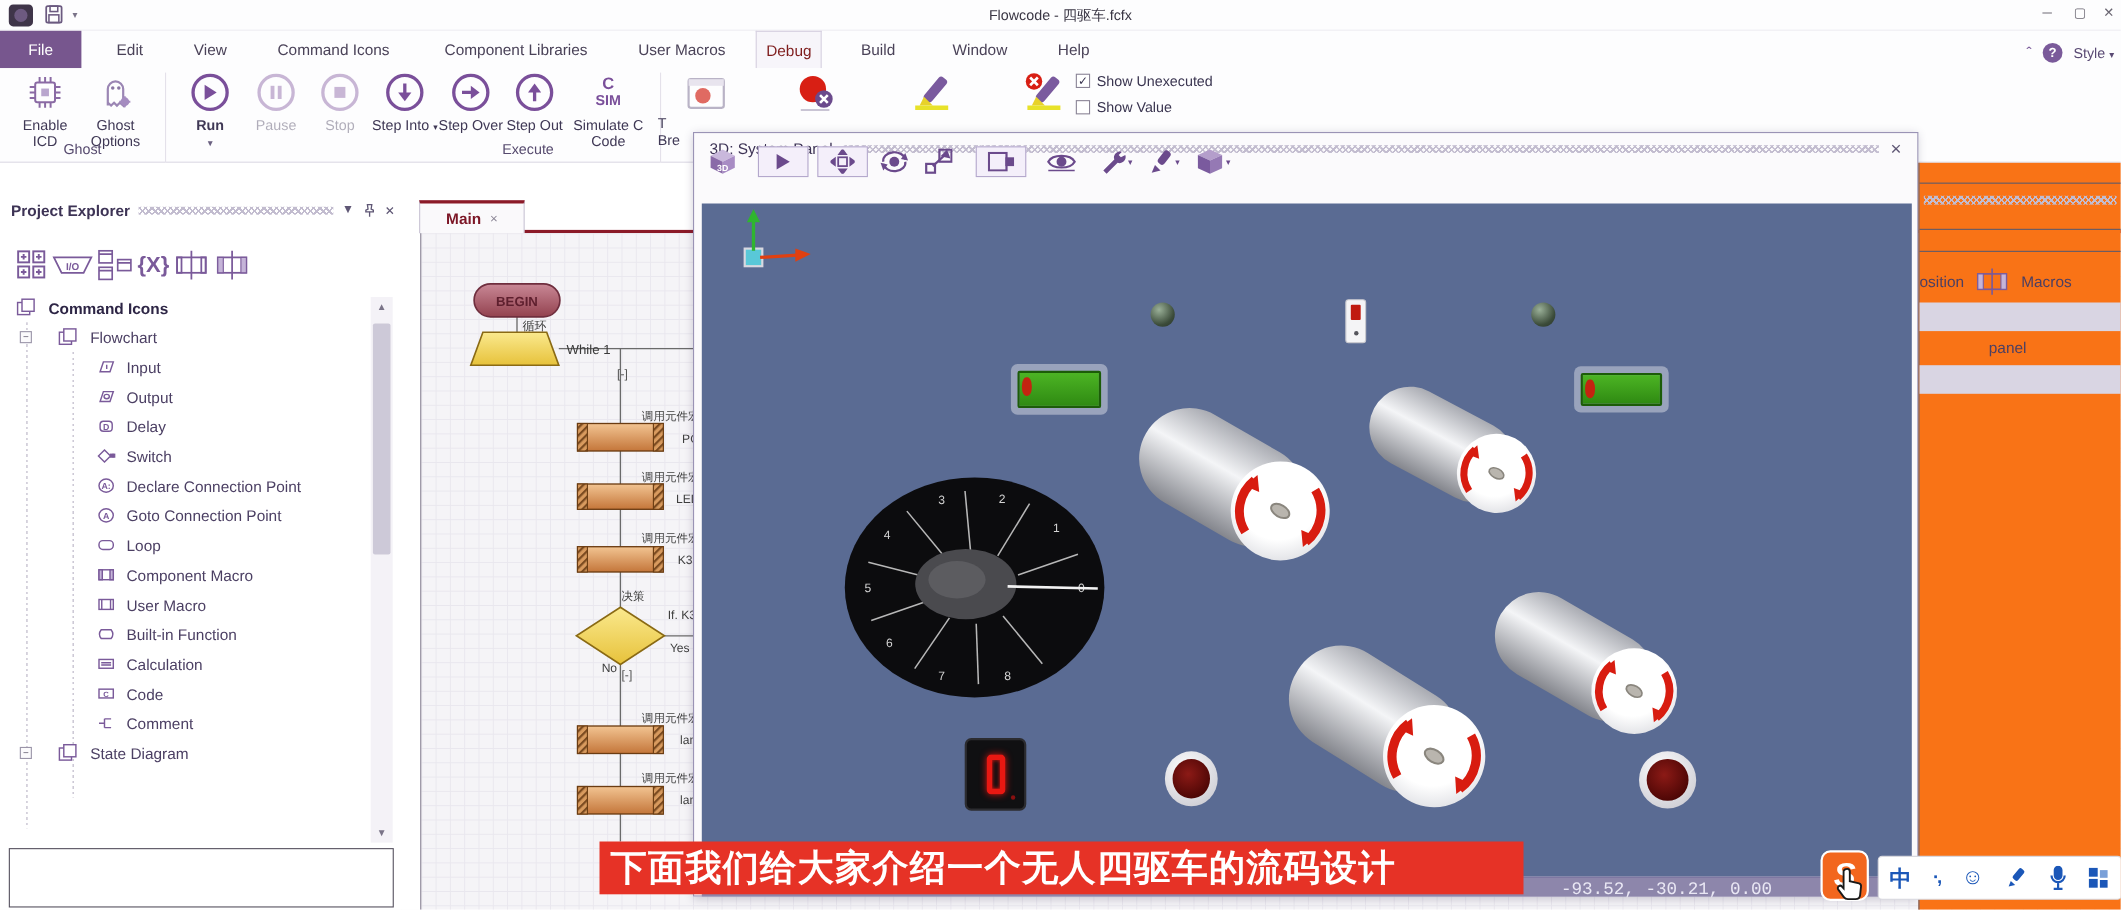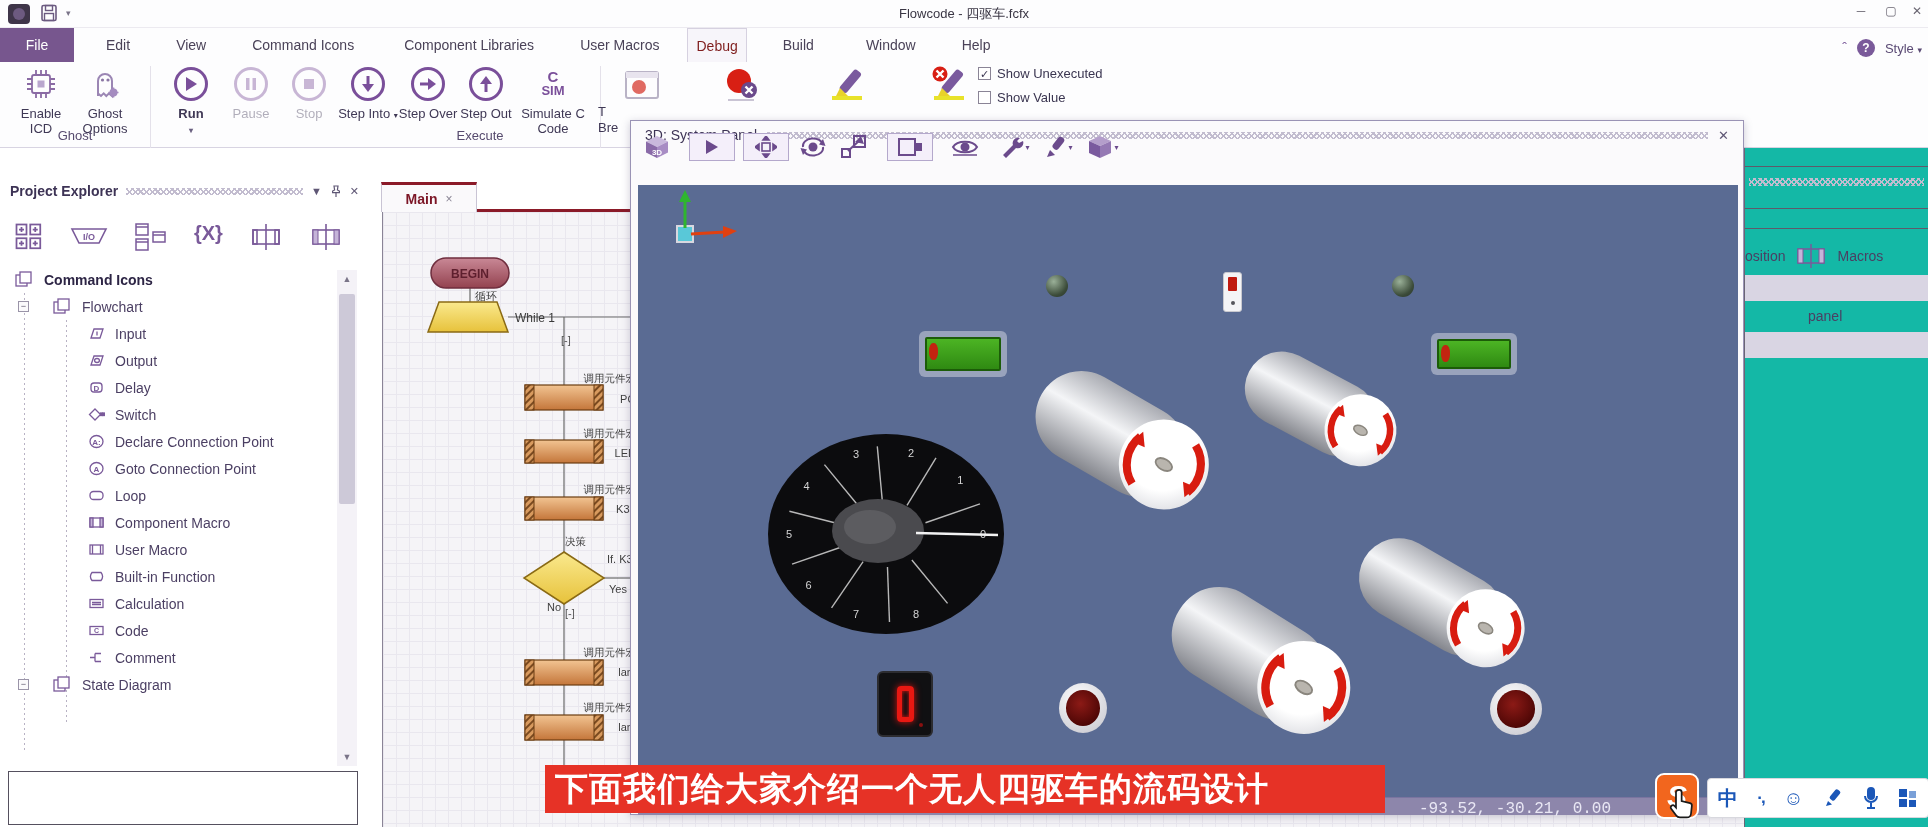--- a/index.html
+++ b/index.html
@@ -34,21 +34,21 @@
 .grouplabel{position:absolute;top:66px;font-size:13px;color:#564a6e;text-align:center;width:120px}
 .cbrow{position:absolute;display:flex;align-items:center;gap:6px;font-size:13px;color:#3a3550}
 .cbbox{width:13px;height:13px;border:1px solid #8a8496;background:#fff;font-size:11px;line-height:12px;text-align:center;color:#3a3550}
 #clipped-lbl{position:absolute;left:598px;top:42px;width:30px;overflow:hidden;font-size:13px;color:#3f3855;line-height:16px;text-align:left}
 
 #left-panel{position:absolute;left:0;top:148px;width:365px;height:679px;background:#fff}
 #pe-header{position:absolute;left:10px;top:30px;right:6px;height:26px;display:flex;align-items:center;gap:8px}
 #pe-title{font-size:14px;font-weight:bold;color:#3d3355;white-space:nowrap}
 .squiggle{flex:1;height:7px;background:repeating-linear-gradient(45deg,#c2bccf 0 1.5px,transparent 1.5px 4px),repeating-linear-gradient(-45deg,#c2bccf 0 1.5px,transparent 1.5px 4px)}
 .hdr-glyph{color:#5f5775;font-size:11px}
-#pe-toolbar{position:absolute;left:14px;top:74px;height:38px;display:flex;gap:26px;align-items:flex-start}
+#pe-toolbar{position:absolute;left:14px;top:74px;height:38px;display:flex;gap:3px;align-items:center}
 #pe-tree{position:absolute;left:0;top:118px;width:365px;bottom:58px;overflow:hidden}
 .trow{position:relative;height:27px;display:flex;align-items:center;font-size:14px;color:#4b3f63}
 .trow .tlabel{margin-left:10px;white-space:nowrap}
 .trow.root .tlabel{font-weight:bold;color:#2d2545}
 .expander{position:absolute;left:18px;width:11px;height:11px;border:1px solid #9a94a8;background:#fbfafc;font-size:9px;line-height:9px;text-align:center;color:#5a5468}
 .guide{position:absolute;width:1px;background-image:repeating-linear-gradient(#b8b2c4 0 2px,transparent 2px 5px)}
 #pe-box{position:absolute;left:8px;bottom:2px;width:350px;height:54px;border:1px solid #55505e;background:#fff}
 #pe-scroll{position:absolute;right:8px;top:122px;width:20px;height:496px;background:#f4f2f7}
 .sarrow{position:absolute;left:0;width:20px;height:18px;font-size:9px;color:#7a7488;text-align:center;line-height:18px}
 #pe-thumb{position:absolute;left:2px;top:24px;width:16px;height:210px;background:#cdc9d8;border-radius:2px}
@@ -83,21 +83,21 @@
 .motor{position:absolute;border-radius:46px;background:linear-gradient(180deg,#a9abb2,#f4f5f7 42%,#84868d)}
 .motor-cap{position:absolute;border-radius:50%;background:radial-gradient(circle at 42% 40%,#ffffff 50%,#d9dadf 85%,#bfc0c6)}
 #sevenseg{position:absolute;left:239px;top:486px;width:56px;height:66px;background:#101012;border:2px solid #2c2c30;border-radius:6px;display:flex;align-items:center;justify-content:center}
 #sevenseg .zero{width:17px;height:36px;border:5px solid #e81812;border-radius:4px;box-shadow:0 0 7px #d81510,inset 0 0 4px #d81510}
 #sevenseg .dp{position:absolute;right:8px;bottom:8px;width:4px;height:4px;background:#881010;border-radius:50%}
 .redled{position:absolute;border-radius:50%;background:radial-gradient(circle at 40% 32%,#ffffff,#dddde2 55%,#c4c4cb)}
 .redled:after{content:"";position:absolute;left:14%;top:14%;width:72%;height:72%;border-radius:50%;background:radial-gradient(circle at 42% 38%,#8c1a16,#4c0605 75%)}
 
 #banner{position:absolute;left:545px;top:765px;width:840px;height:48px;background:#e63226;color:#fff;font-size:33px;font-weight:bold;line-height:48px;padding-left:10px;white-space:nowrap;overflow:hidden;letter-spacing:1px;z-index:30}
 
-#right-panel{position:absolute;left:1744px;top:148px;width:184px;height:679px;background:#14b8a6;border-left:1px solid #6a6575}
+#right-panel{position:absolute;left:1744px;top:148px;width:184px;height:679px;background:#f97316;border-left:1px solid #6a6575}
 .rp-line{position:absolute;left:0;right:0;height:1px;background:#5f5a6a}
 #rp-squig{position:absolute;left:4px;right:4px;top:30px;height:8px}
 #rp-head{position:absolute;left:0;top:92px;right:0;height:32px;display:flex;align-items:center;gap:8px;font-size:14px;color:#4b3f63}
 .rp-row{position:absolute;left:0;right:0;height:26px;font-size:14px;color:#4b3f63;line-height:26px}
 .rp-gray{background:#d9d5e3}
 
 #ime{position:absolute;left:1655px;top:770px;z-index:40}
 #sogou-s{position:absolute;left:0;top:3px;width:44px;height:46px;background:#f2661e;border-radius:9px;border:2px solid #fff;color:#fff;font-size:30px;font-weight:bold;text-align:center;line-height:42px;font-style:italic}
 #ime-tools{position:absolute;left:52px;top:8px;width:222px;height:40px;background:#fff;border:1px solid #d8d8de;border-radius:4px;display:flex;align-items:center;justify-content:space-around;color:#1b57b8}
 #ime-mode{font-size:20px;font-weight:bold}

